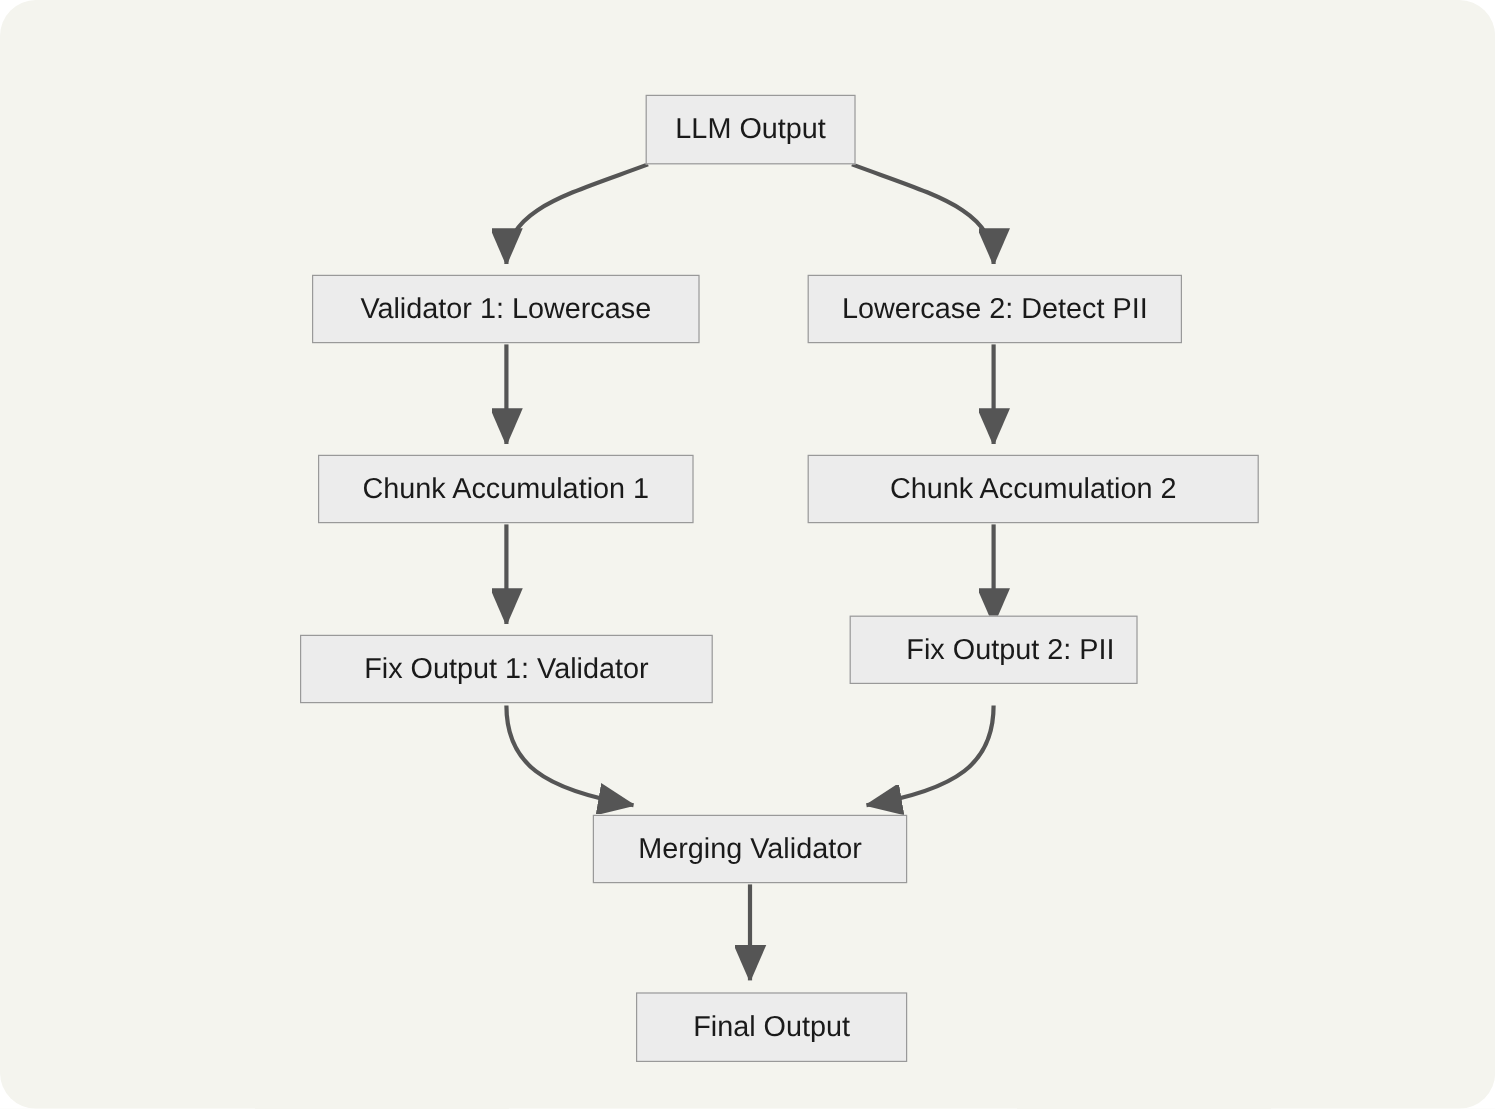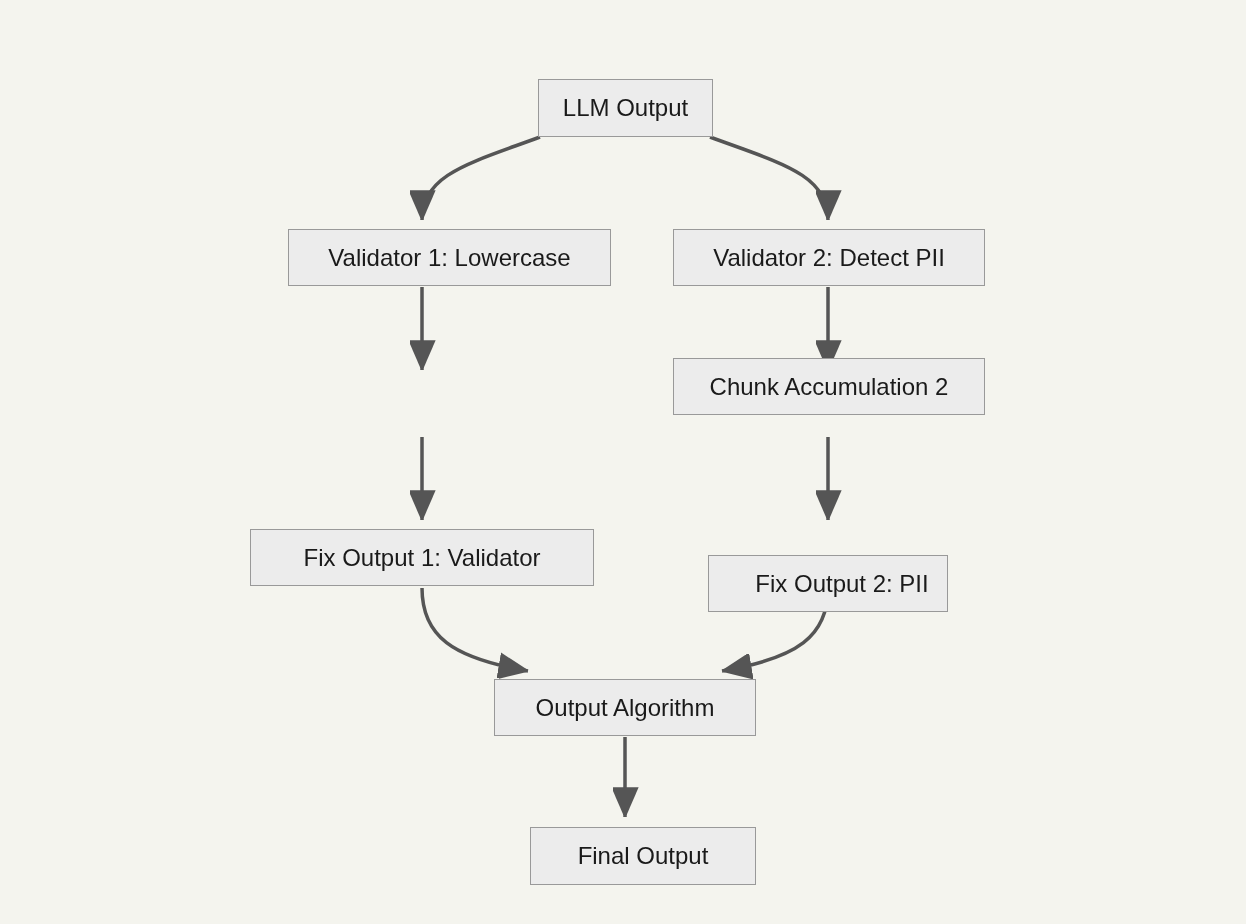--- a/index.html
+++ b/index.html
@@ -6,20 +6,21 @@
     margin: 0;
     padding: 0;
   }
   .canvas {
     position: relative;
     width: 1246px;
     height: 924px;
     background: #f4f4ee;
     overflow: hidden;
     font-family: "Liberation Sans", "DejaVu Sans", sans-serif;
+    border-radius: 30px;
   }
   .edges-layer {
     position: absolute;
     left: 0;
     top: 0;
     width: 1246px;
     height: 924px;
   }
   .edges-layer path.edge {
     fill: none;
@@ -63,28 +64,29 @@
     <path class="edge" d="M 828 437 L 828 520" marker-end="url(#arrowhead)"></path>
 
     <path class="edge" d="M 422 588 C 422 636, 452 658, 528 671" marker-end="url(#arrowhead)"></path>
     <path class="edge" d="M 828 588 C 828 636, 798 658, 722 671" marker-end="url(#arrowhead)"></path>
 
     <path class="edge" d="M 625 737 L 625 817" marker-end="url(#arrowhead)"></path>
   </svg>
 
   <div class="node" style="left:538px; top:79px;  width:175px; height:58px;">LLM Output</div>
 
-  <div class="node" style="left:260px; top:229px; width:323px; height:57px;margin-left:28px;">Validator 1: Lowercase</div>
+  <div class="node" style="left:260px; top:229px; width:323px; height:57px;">Validator 1: Lowercase</div>
 
-  <div class="node" style="left:673px; top:229px; width:312px; height:57px;">Validator 2: Detect PII</div>
+  <div class="node" style="left:673px; top:229px; width:312px; height:57px;">Lowercase 2: Detect PII</div>
 
+  <div class="node" style="left:265px; top:379px; width:313px; height:57px;">Chunk Accumulation 1</div>
 
-  <div class="node" style="left:673px; top:358px; width:312px; height:57px;">Chunk Accumulation 2</div>
+  <div class="node" style="left:673px; top:379px; width:376px; height:57px;">Chunk Accumulation 2</div>
 
   <div class="node" style="left:250px; top:529px; width:344px; height:57px;">Fix Output 1: Validator</div>
 
-  <div class="node" style="left:708px; top:555px; width:240px; height:57px;padding-left:28px;">Fix Output 2: PII</div>
+  <div class="node" style="left:708px; top:513px; width:240px; height:57px;padding-left:28px;">Fix Output 2: PII</div>
 
-  <div class="node" style="left:494px; top:679px; width:262px; height:57px;">Output Algorithm</div>
+  <div class="node" style="left:494px; top:679px; width:262px; height:57px;">Merging Validator</div>
 
   <div class="node" style="left:530px; top:827px; width:226px; height:58px;">Final Output</div>
 
 </div>
 
 </body></html>

